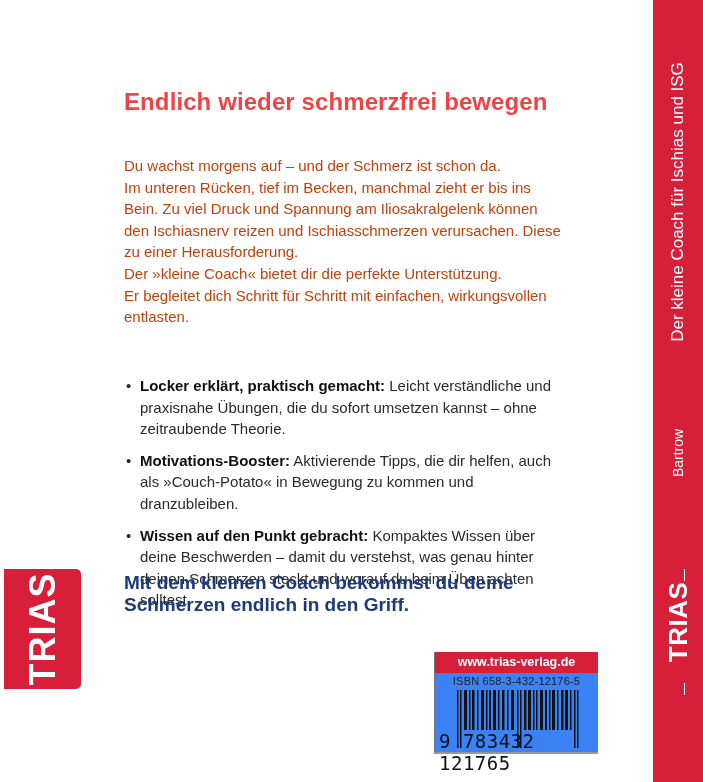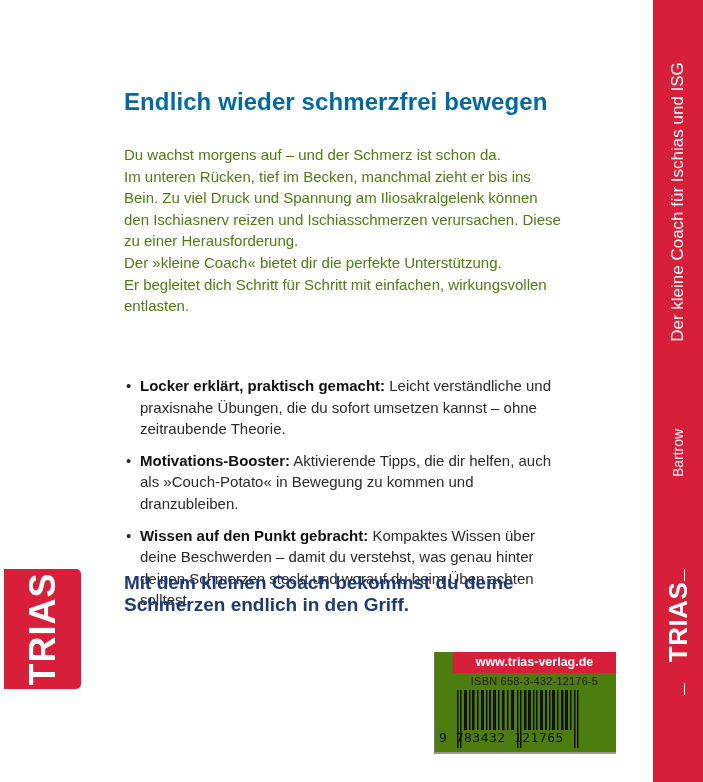--- a/index.html
+++ b/index.html
@@ -3,26 +3,26 @@
 <meta charset="utf-8">
 <style>
   html, body { margin: 0; padding: 0; }
   body {
     width: 703px; height: 782px; position: relative; overflow: hidden;
     background: #ffffff;
     font-family: "Liberation Sans", "DejaVu Sans", sans-serif;
   }
   .headline {
     position: absolute; left: 124px; top: 88px;
-    font-size: 24px; font-weight: bold; color: #0369a1;
+    font-size: 24px; font-weight: bold; color: #ef4444;
     letter-spacing: 0.1px; white-space: nowrap;
   }
   .intro {
-    position: absolute; left: 124px; top: 144px; width: 440px;
-    font-size: 15px; line-height: 21.6px; color: #4d7c0f;
+    position: absolute; left: 124px; top: 155px; width: 440px;
+    font-size: 15px; line-height: 21.6px; color: #c2410c;
   }
   .intro p { margin: 0; }
   .bullets {
     position: absolute; left: 124px; top: 375px; width: 440px;
     margin: 0; padding: 0; list-style: none;
     font-size: 15px; line-height: 21.6px; color: #2a2a2a;
   }
   .bullets li { position: relative; padding-left: 16px; margin-bottom: 10px; }
   .bullets li .dot { position: absolute; left: 2px; top: 0; }
   .bullets li b { color: #111; }
@@ -35,35 +35,35 @@
     background: #d71f3a; border-radius: 0 5px 5px 0;
   }
   .trias-tab .logo {
     position: absolute; left: 50%; top: 50%;
     transform: translate(-50%, -50%) rotate(-90deg);
     color: #fff; font-size: 36px; font-weight: bold; letter-spacing: 1px;
     white-space: nowrap;
   }
   .isbn-box {
     position: absolute; left: 434px; top: 652px; width: 163px; height: 100px;
-    background: #4d7c0f; border-left: 1px solid #777; border-bottom: 2px solid #999; padding-left: 18px;
+    background: #3b82f6; border-left: 1px solid #777; border-bottom: 2px solid #999;
   }
   .isbn-box .url {
     height: 21px; background: #d71f3a; color: #fff;
     font-size: 12.5px; font-weight: bold; text-align: center; line-height: 21px;
   }
   .isbn-box .isbn {
     font-size: 11px; color: #222; text-align: center; margin-top: 2px;
     letter-spacing: 0.2px;
   }
   .isbn-box .barcode {
     position: absolute; left: 22px; top: 38px; width: 125px; height: 58px;
   }
   .isbn-box .digits {
-    position: absolute; left: 4px; top: 78px; font-size: 13px; color: #111;
+    position: absolute; left: 4px; top: 78px; font-size: 19px; color: #111;
     font-family: "DejaVu Sans Mono", monospace; letter-spacing: 0.5px;
     background: transparent;
   }
   .spine {
     position: absolute; left: 653px; top: 0; width: 50px; height: 782px;
     background: #d71f3a;
   }
   .spine .title {
     position: absolute; left: 25px; top: 202px;
     transform: translate(-50%, -50%) rotate(-90deg);

